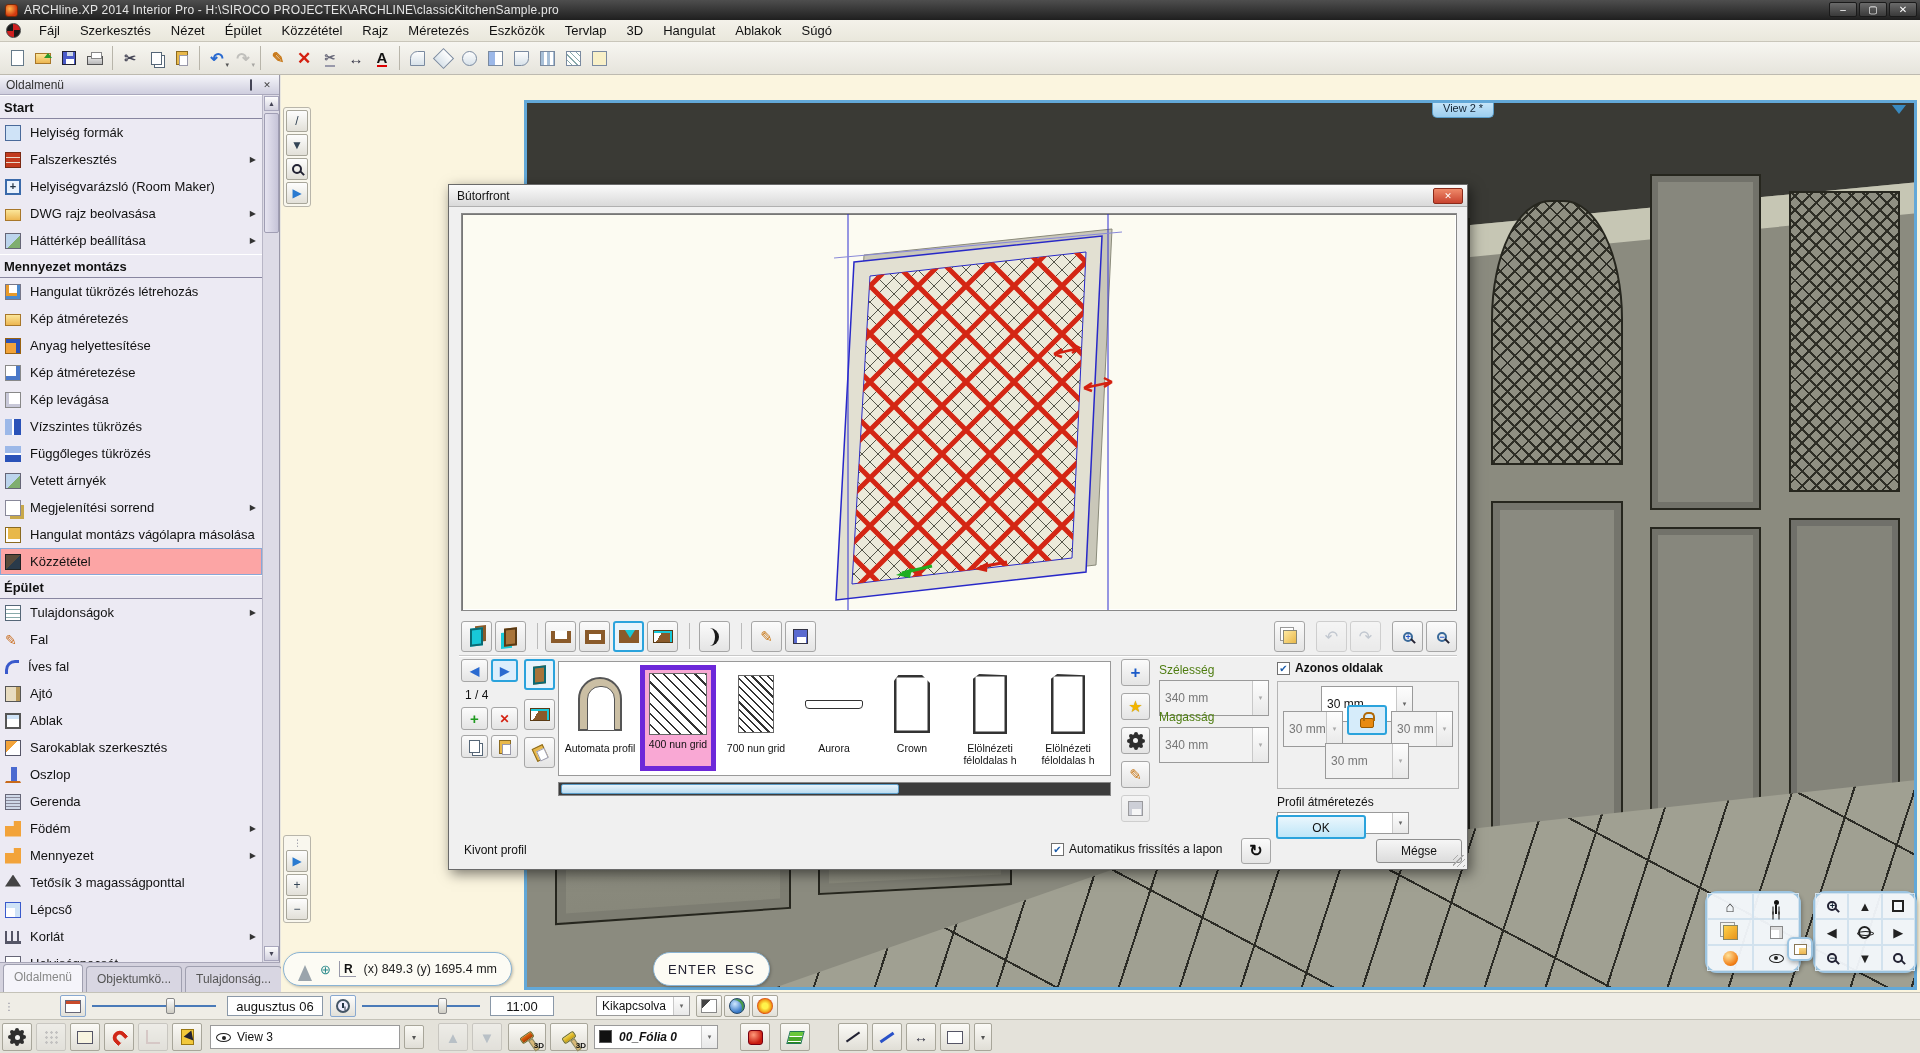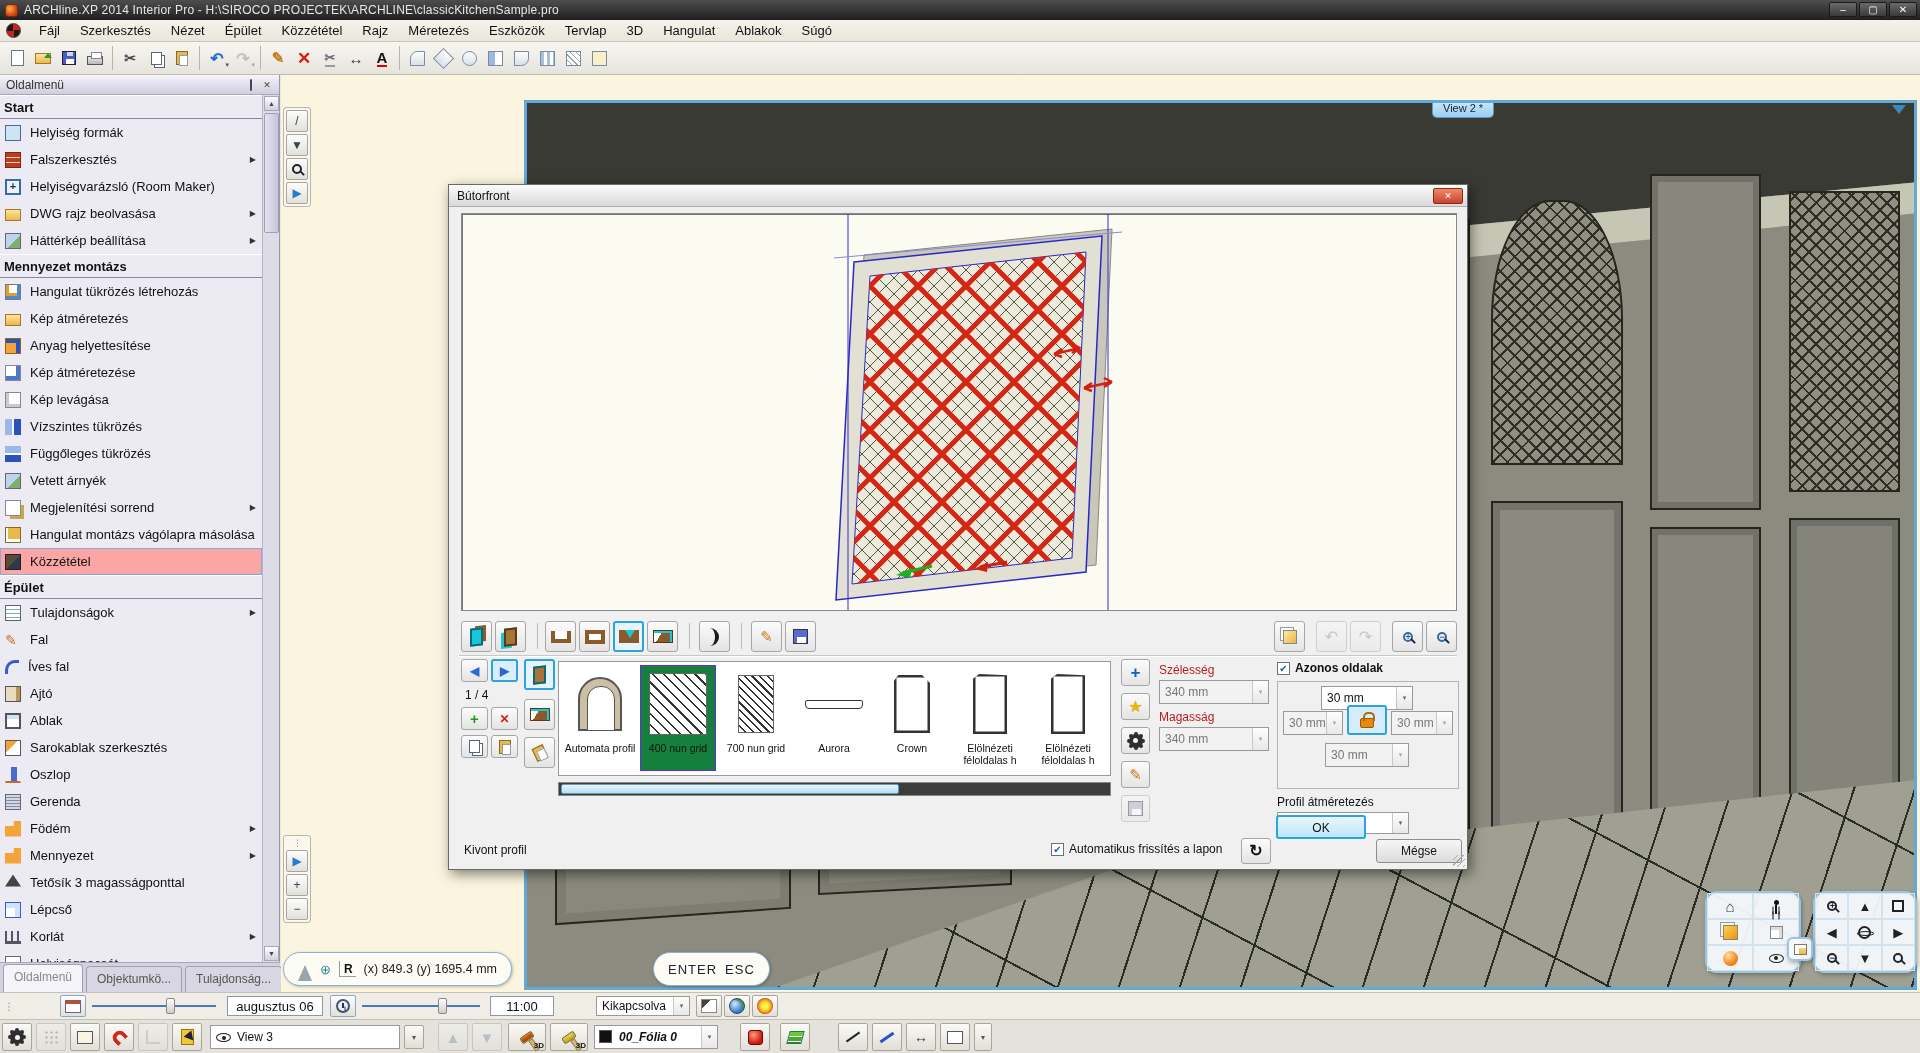--- a/index.html
+++ b/index.html
@@ -126,35 +126,35 @@
 .dlg-close{position:absolute;right:4px;top:3px;width:30px;height:16px;background:linear-gradient(#ef8a6a,#c8432f);border:1px solid #8a2a1a;border-radius:2px;color:#fff;font-size:9px;text-align:center;line-height:15px}
 .preview{position:absolute;left:12px;top:28px;width:996px;height:398px;background:#fcfbf2;border:1px solid #888;box-shadow:inset 1px 1px 0 #777,inset -1px -1px 0 #fff}
 .dbtn{position:absolute;width:31px;height:31px;background:linear-gradient(#fbfbfb,#e4e4e4);border:1px solid #a6a6a6;border-radius:3px;display:flex;align-items:center;justify-content:center}
 .dbtn.sel{border:2px solid #2ba3dc;background:#e8f4fc}
 .dsep{position:absolute;top:438px;height:26px;width:1px;background:#bbb}
 .hr{position:absolute;left:10px;right:10px;top:470px;height:1px;background:#c8c8c8;box-shadow:0 1px 0 #fff}
 .navb{position:absolute;width:27px;height:23px;background:linear-gradient(#fbfbfb,#e4e4e4);border:1px solid #a6a6a6;border-radius:3px;display:flex;align-items:center;justify-content:center;font-size:12px}
 .navb.sel{border:2px solid #2ba3dc;background:#dceefc}
 .cards{position:absolute;left:109px;top:476px;width:553px;height:115px;background:#fff;border:1px solid #999;display:flex;padding:3px;gap:2px}
 .card{width:76px;height:106px;display:flex;flex-direction:column;align-items:center;justify-content:flex-end;border:1px solid transparent}
-.card.sel{background:#15803d;border:1px solid #6d28d9}
+.card.sel{background:#f9a8d4;border:5px solid #6d28d9}
 .thumb{flex:1;display:flex;align-items:center;justify-content:center;width:100%}
 .clbl{font-size:10.5px;line-height:1.15;text-align:center;height:28px;padding-bottom:2px;white-space:pre-line}
 .th-arch{width:44px;height:54px;background:#cbbfa4;border:2px solid #555;border-radius:22px 22px 0 0;position:relative}
 .th-arch::after{content:"";position:absolute;left:7px;top:7px;width:26px;height:43px;background:#fff;border:1px solid #555;border-radius:13px 13px 0 0}
 .th-hatch{width:58px;height:62px;background:repeating-linear-gradient(45deg,#fff 0 6px,#333 6px 7.5px);border:1px solid #666}
 .th-hatch2{width:36px;height:58px;background:repeating-linear-gradient(45deg,#fff 0 4px,#333 4px 5.5px);border:1px solid #666}
 .th-aurora{width:58px;height:9px;border:1.5px solid #333;border-radius:2px 2px 4px 4px;background:#fff}
 .th-crown{width:36px;height:58px;background:#fff;border:1.5px solid #333;clip-path:polygon(0 10%,12% 0,78% 0,100% 14%,100% 100%,0 100%);box-shadow:inset 0 0 0 1.5px #333}
 .th-elol{width:34px;height:60px;background:#fff;border:1.5px solid #333;clip-path:polygon(0 8%,18% 0,100% 2%,100% 100%,0 100%);box-shadow:inset 0 0 0 1.5px #333}
 .hscroll{position:absolute;left:109px;top:597px;width:553px;height:14px;background:#3c3c3c;border:1px solid #888}
 .hthumb{position:absolute;left:2px;top:1px;width:338px;height:10px;background:linear-gradient(#e8f4fc,#bcdcf0);border:1px solid #5a9cc8;border-radius:2px}
 .rico{position:absolute;left:672px;width:29px;height:27px;background:linear-gradient(#fbfbfb,#e4e4e4);border:1px solid #a6a6a6;border-radius:3px;display:flex;align-items:center;justify-content:center}
-.flbl{position:absolute;left:710px;font-size:12px;color:#b91c1c}
-.combo{position:absolute;height:24px;background:#fff;border:1px solid #9a9a9a;font-size:12px;display:flex;align-items:center;padding-left:5px}
+.flbl{position:absolute;left:710px;font-size:12px;color:#4d7c0f}
+.combo{position:absolute;height:36px;background:#fff;border:1px solid #9a9a9a;font-size:12px;display:flex;align-items:center;padding-left:5px}
 .combo .dd{position:absolute;right:0;top:0;width:16px;height:100%;display:flex;align-items:center;justify-content:center;font-size:7px;color:#666;border-left:1px solid #c8c8c8;background:linear-gradient(#fdfdfd,#e8e8e8)}
 .combo.off{background:#f2f2f2;color:#777}
 .combo.off .dd{color:#aaa}
 .cklbl{font-size:12px}
 .ckbox{width:13px;height:13px;background:#fff;border:1px solid #707070;display:inline-flex;align-items:center;justify-content:center;font-size:10px;color:#1a5aa8;line-height:11px}
 .grpbox{position:absolute;left:828px;top:496px;width:182px;height:108px;border:1px solid #b4b4b4}
 .lockbtn{position:absolute;left:898px;top:520px;width:40px;height:30px;background:#d6ecfa;border:2px solid #2ba3dc;border-radius:3px;display:flex;align-items:center;justify-content:center}
 .locki{width:14px;height:10px;background:#e88a10;border:1px solid #9a5a00;border-radius:2px;position:relative;margin-top:6px}
 .locki::before{content:"";position:absolute;top:-7px;left:2px;width:8px;height:7px;border:2px solid #b06a08;border-bottom:none;border-radius:5px 5px 0 0}
 .okbtn{position:absolute;width:90px;height:24px;font-size:12px;text-align:center;line-height:22px;border-radius:3px}

